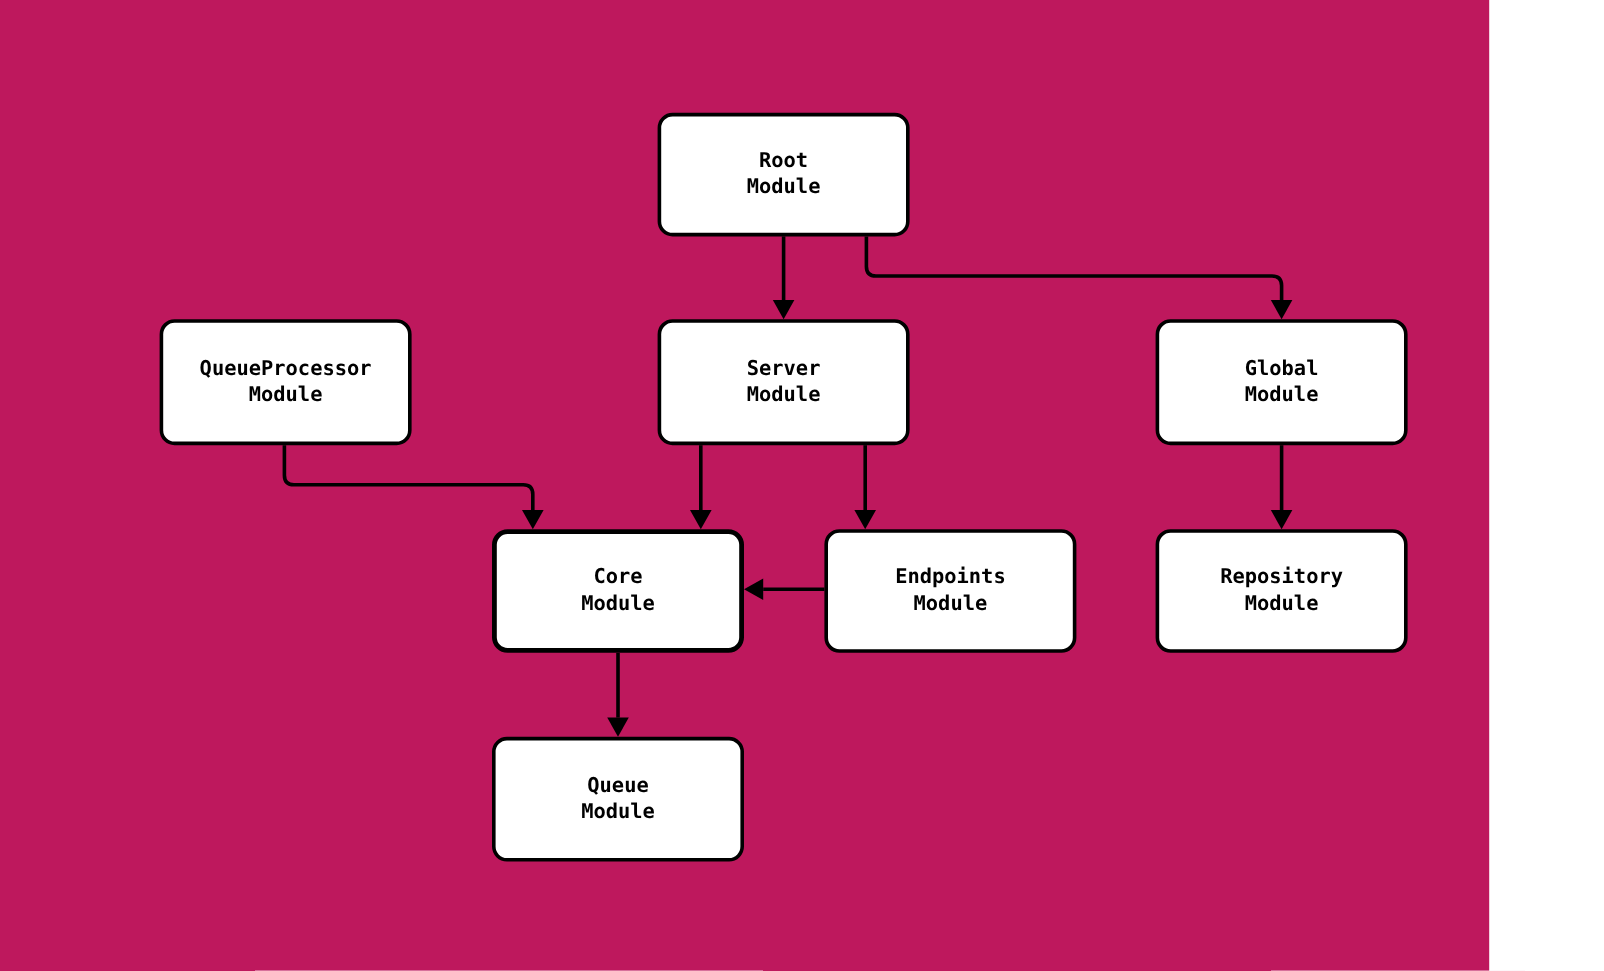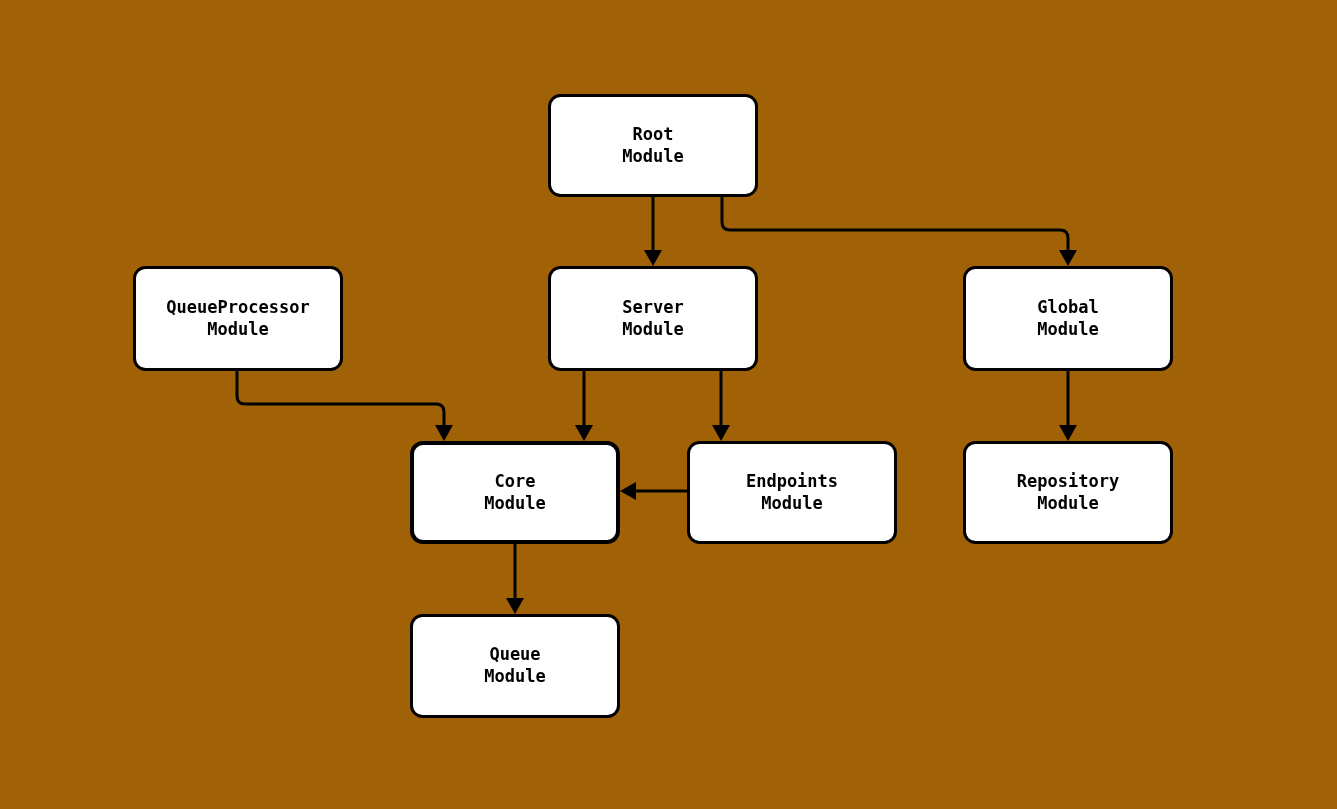--- a/index.html
+++ b/index.html
@@ -9,23 +9,23 @@
     background: #ffffff;
   }
   body {
     width: 1337px;
     height: 809px;
     overflow: hidden;
     font-family: "DejaVu Sans Mono", "Liberation Mono", monospace;
   }
   #diagram-canvas {
     position: relative;
-    width: 1337px;
+    width: 1241px;
     height: 809px;
-    background: #a16207;
+    background: #be185d;
   }
   svg.diagram-svg {
     position: absolute;
     top: 0;
     left: 0;
     width: 1337px;
     height: 809px;
     display: block;
   }
   .node-box {

